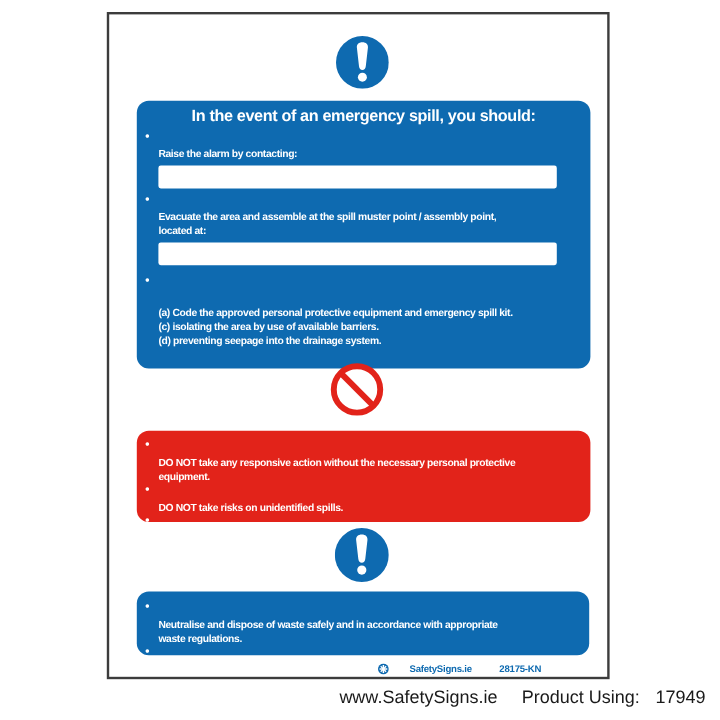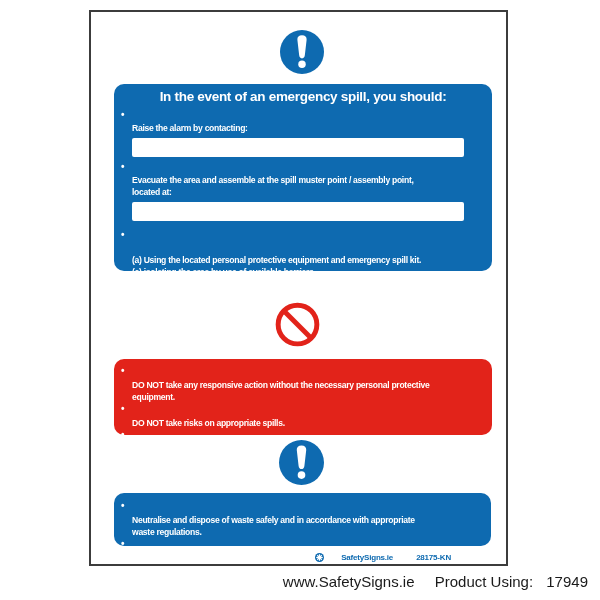--- a/index.html
+++ b/index.html
@@ -13,21 +13,21 @@
   }
   .icon{position:absolute;}
   .icon svg{display:block;width:100%;height:100%;}
   #icon-top{left:189px;top:18px;width:44px;height:44px;}
   #icon-mid{left:184px;top:290px;width:45px;height:45px;}
   #icon-bottom{left:188px;top:428px;width:45px;height:45px;}
 
   .panel{position:absolute;border-radius:10px;color:#ffffff;box-sizing:border-box;}
   .panel.blue{background:#0e6ab0;}
   .panel.red{background:#e2231a;}
-  #panel-actions{left:23px;top:72px;width:378px;height:187px;}
+  #panel-actions{left:23px;top:72px;width:378px;height:223px;}
   #panel-donot{left:23px;top:347px;width:378px;height:76px;padding-top:7px;}
   #panel-cleanup{left:23px;top:481px;width:377px;height:53px;padding-top:8px;}
 
   .title{
     font-size:13.5px;font-weight:bold;text-align:center;letter-spacing:-0.3px;
     padding-top:4px;white-space:nowrap;line-height:18px;
   }
   .b-row,.sub,.plain{
     position:relative;padding-left:18px;padding-right:8px;
     font-size:8.6px;font-weight:bold;letter-spacing:-0.3px;line-height:12px;
@@ -82,39 +82,39 @@
     </div>
     <div class="field"></div>
     <div class="b-row second">
       <span class="dot">•</span><span>Evacuate the area and assemble at the spill muster point / assembly point,
 located at:</span>
     </div>
     <div class="field"></div>
     <div class="b-row third">
       <span class="dot">•</span>
     </div>
-    <div class="sub">(a) Using the located personal protective equipment and emergency spill kit.</div>
+    <div class="sub">(a) Code the approved personal protective equipment and emergency spill kit.</div>
     <div class="sub">(c) isolating the area by use of available barriers.</div>
     <div class="sub">(d) preventing seepage into the drainage system.</div>
   </div>
 
   <div class="icon" id="icon-mid">
     <svg viewBox="0 0 100 100">
       <circle cx="50" cy="50" r="43" fill="#ffffff" stroke="#e2231a" stroke-width="11"></circle>
       <line x1="20" y1="20" x2="80" y2="80" stroke="#e2231a" stroke-width="11"></line>
     </svg>
   </div>
 
   <div class="panel red" id="panel-donot">
     <div class="b-row">
       <span class="dot">•</span><span>DO NOT take any responsive action without the necessary personal protective
 equipment.</span>
     </div>
     <div class="b-row">
-      <span class="dot">•</span><span>DO NOT take risks on appropriate spills.</span>
+      <span class="dot">•</span><span>DO NOT take risks on unidentified spills.</span>
     </div>
     <div class="b-row">
       <span class="dot">•</span><span>DO NOT return to the area until it is safe to do so.</span>
     </div>
     <div class="b-row">
       <span class="dot">•</span><span>DO NOT use metal equipment, which can cause sparks or react to chemicals.</span>
     </div>
   </div>
 
   <div class="icon" id="icon-bottom">

